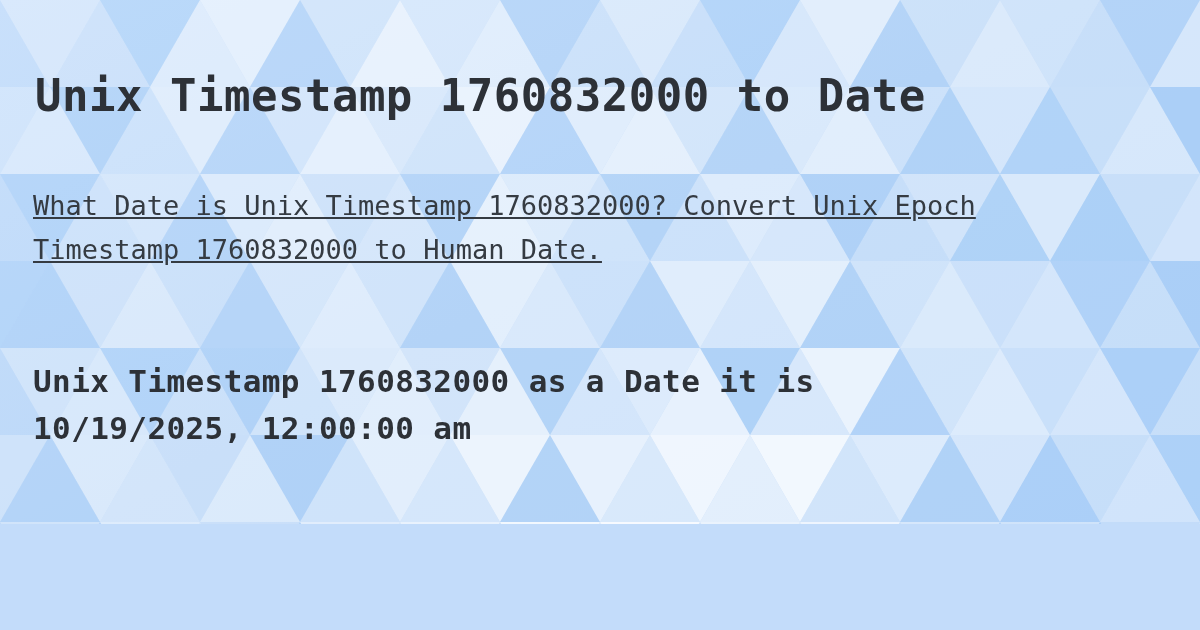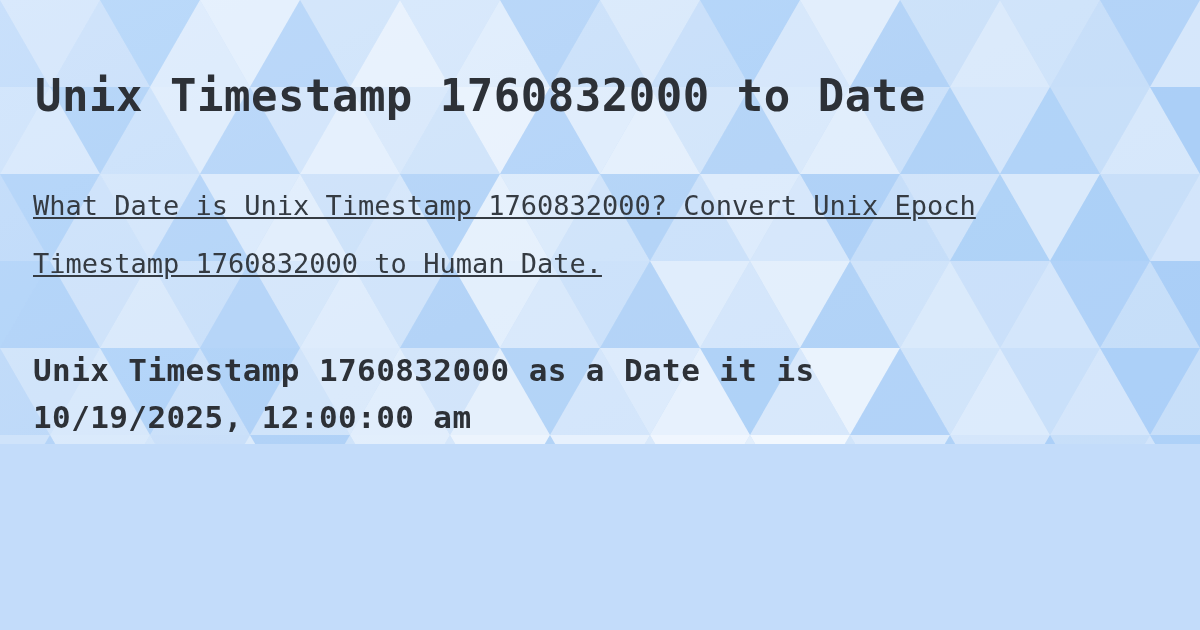--- a/index.html
+++ b/index.html
@@ -10,21 +10,21 @@
     width: 1200px;
     height: 630px;
     overflow: hidden;
     font-family: "DejaVu Sans Mono", "Liberation Mono", monospace;
     background: #c3dcfa;
   }
 
   #page {
     position: relative;
     width: 1200px;
-    height: 444px;
+    height: 524px;
     overflow: hidden;
     background: #ec4899;
   }
 
   
   #bg {
     position: absolute;
     inset: 0;
     width: 1200px;
     height: 630px;
@@ -59,21 +59,21 @@
     font-size: 27px;
     line-height: 44px;
     font-weight: normal;
     color: #353b42;
     text-decoration: underline;
   }
 
   .result {
     position: absolute;
     left: 33px;
-    top: 347px;
+    top: 358px;
     width: 1120px;
     font-size: 31px;
     line-height: 47px;
     font-weight: bold;
     letter-spacing: 0.4px;
     color: #2d3137;
   }
 
   
   .footer {
@@ -319,21 +319,21 @@
       <polygon points="1150,609 1250,609 1200,696" fill="#9dc9f7" opacity="0.26"></polygon>
     </g>
   </svg>
 
   <div id="content">
 
     <h1 class="page-title">Unix Timestamp 1760832000 to Date</h1>
 
     <div class="description">
       <span style="display: block;">What Date is Unix Timestamp 1760832000? Convert Unix Epoch</span>
-      <span style="display: block; margin-top: 14px;">Timestamp 1760832000 to Human Date.</span>
+      <span style="display: block;">Timestamp 1760832000 to Human Date.</span>
     </div>
 
     <div class="result">
       <span style="display: block;">Unix Timestamp 1760832000 as a Date it is</span>
       <span style="display: block;">10/19/2025, 12:00:00 am</span>
     </div>
 
 
   </div>
 </div>

